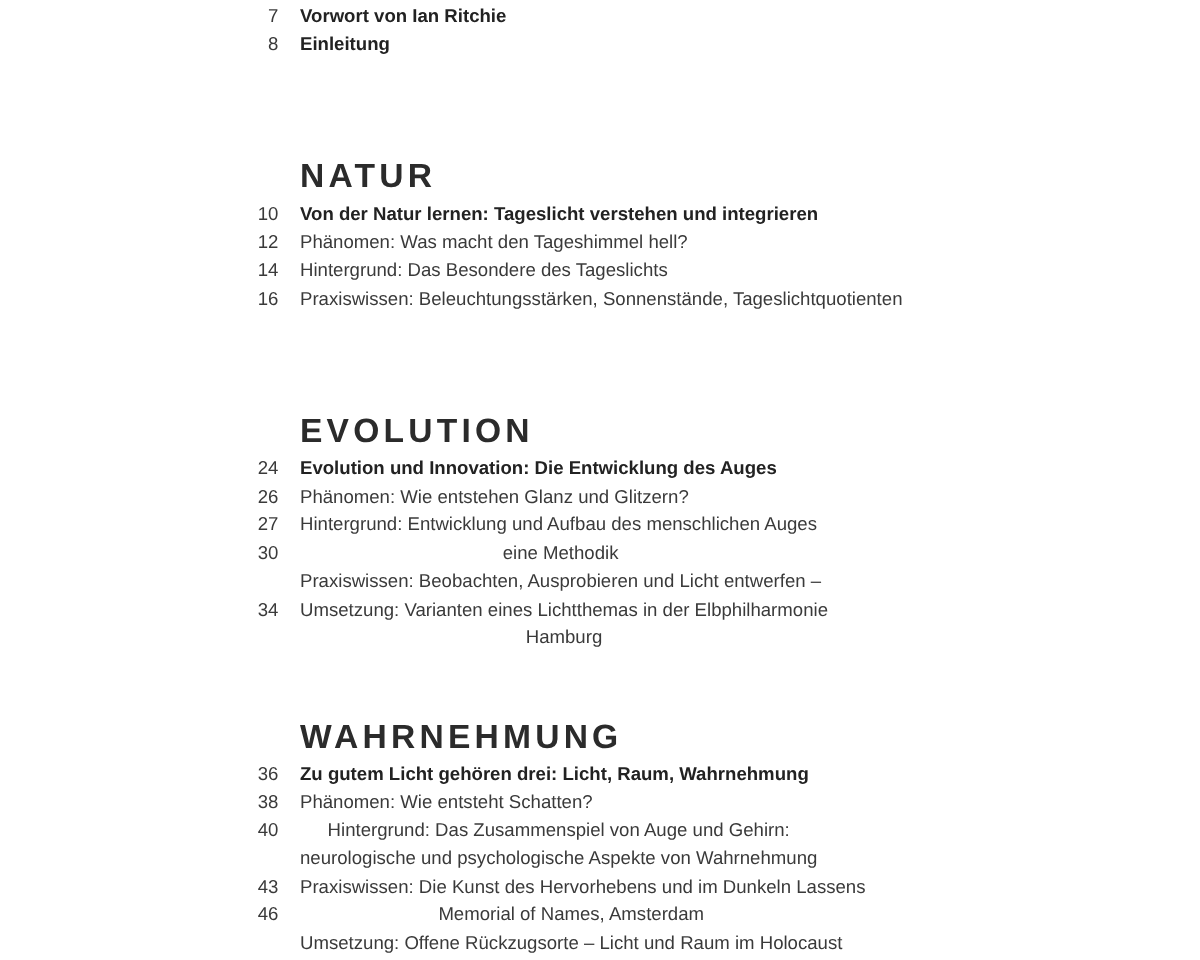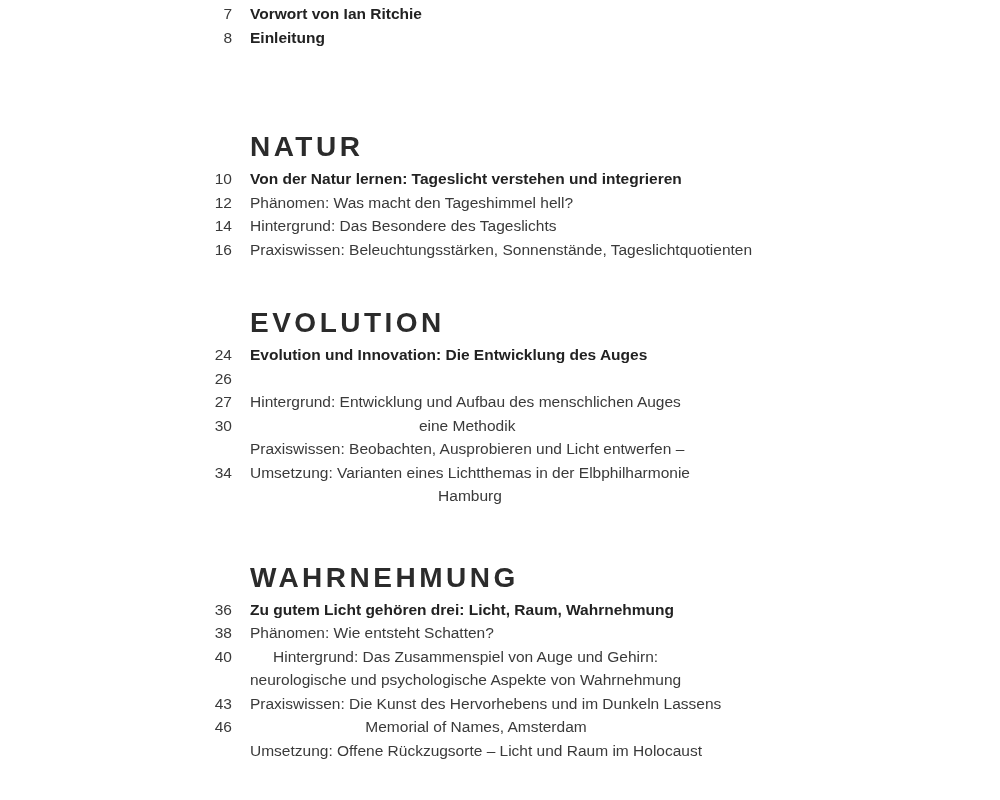--- a/index.html
+++ b/index.html
@@ -38,21 +38,21 @@
     line-height: 23.5px;
     white-space: nowrap;
     color: #3a3a3a;
     text-align: center;
   }
   .toc-row.bold .toc-line {
     font-weight: 700;
     color: #222222;
   }
   .toc-section.s1 { margin-top: 82px; }
-  .toc-section.s2 { margin-top: 46px; }
+  .toc-section.s2 { margin-top: 82px; }
   .toc-section.s3 { margin-top: 54px; }
   .section-heading {
     margin-left: 250px;
     margin-bottom: 4px;
     font-size: 28px;
     line-height: 32px;
     font-weight: 700;
     letter-spacing: 3.5px;
     color: #2b2b2b;
   }
@@ -106,20 +106,23 @@
       <section class="toc-section s2">
         <h2 class="section-heading">EVOLUTION</h2>
         <div class="toc-row bold">
           <div class="toc-page">24</div>
           <div class="toc-title">
             <div class="toc-line">Evolution und Innovation: Die Entwicklung des Auges</div>
           </div>
         </div>
         <div class="toc-row">
           <div class="toc-page">26</div>
+          <div class="toc-title">
+            <div class="toc-line">Phänomen: Wie entstehen Glanz und Glitzern?</div>
+          </div>
         </div>
         <div class="toc-row">
           <div class="toc-page">27</div>
           <div class="toc-title">
             <div class="toc-line">Hintergrund: Entwicklung und Aufbau des menschlichen Auges</div>
           </div>
         </div>
         <div class="toc-row">
           <div class="toc-page">30</div>
           <div class="toc-title">

